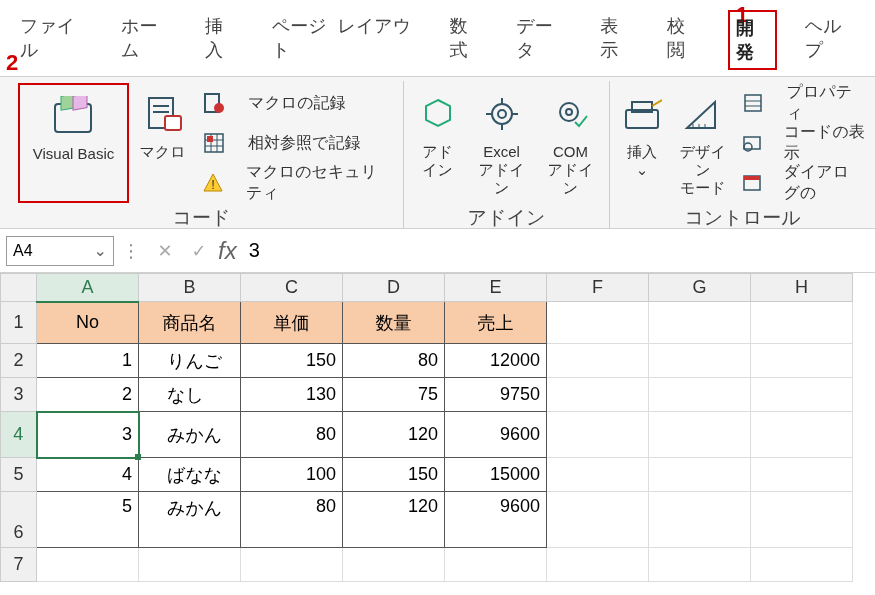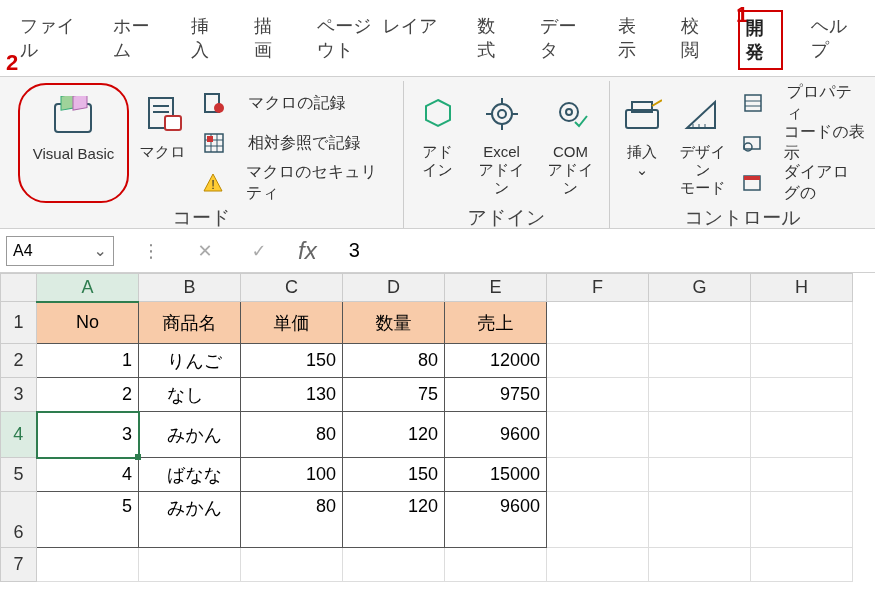--- a/index.html
+++ b/index.html
@@ -71,21 +71,21 @@
     height: 50px;
     display: flex;
     align-items: center;
     justify-content: center;
   }
   .bigbtn .lbl {
     text-align: center;
     line-height: 1.2;
     margin-top: 4px;
   }
-  .bigbtn.wide { width: 120px; border-radius: 28px; }
+  .bigbtn.wide { width: 120px; }
   .smallbtn-list {
     display: flex;
     flex-direction: column;
     gap: 12px;
     padding: 6px 6px 0 6px;
     font-size: 16px;
     color: #333;
   }
   .smallbtn {
     display: flex;
@@ -108,21 +108,21 @@
   .callout {
     position: absolute;
     font-size: 22px;
     font-weight: bold;
     color: #d00000;
   }
   
   .formula-row {
     display: flex;
     align-items: center;
-    gap: 20px;
+    gap: 0;
     padding: 6px 6px;
     border-bottom: 1px solid #d0d0d0;
     height: 44px;
   }
   .namebox {
     width: 108px;
     height: 30px;
     border: 1px solid #999;
     background: #fff;
     display: flex;
@@ -213,21 +213,20 @@
 </head>
 <body>
 
 <div class="callout" style="top:2px; left:736px;">1</div>
 <div class="callout" style="top:50px; left:6px;">2</div>
 
 <div class="tabs">
   <div class="tab">ファイル</div>
   <div class="tab">ホーム</div>
   <div class="tab">挿入</div>
-  <div class="tab">描画</div>
   <div class="tab">ページ レイアウト</div>
   <div class="tab">数式</div>
   <div class="tab">データ</div>
   <div class="tab">表示</div>
   <div class="tab">校閲</div>
   <div class="tab active">開発</div>
   <div class="tab">ヘルプ</div>
 </div>
 
 <div class="ribbon">

